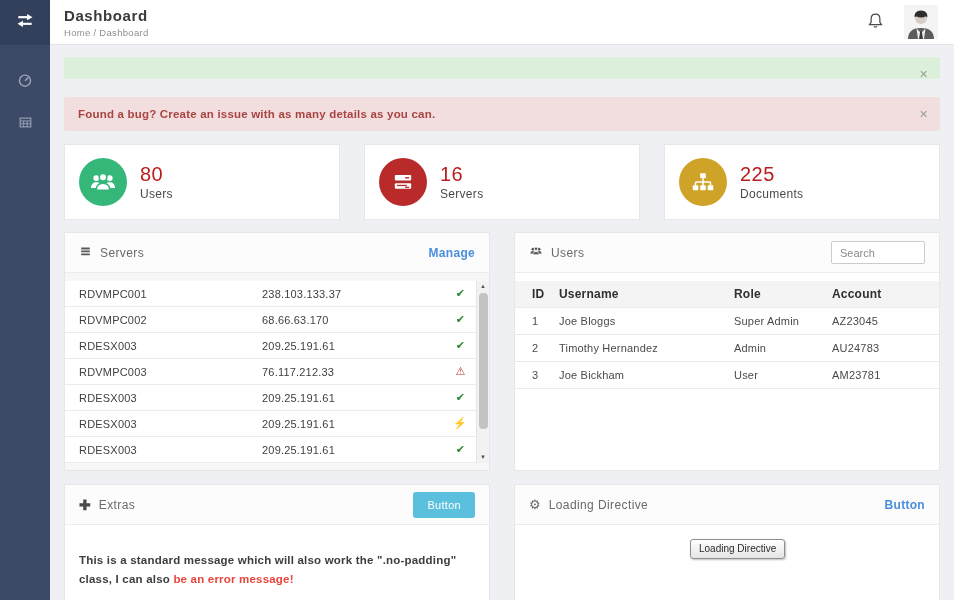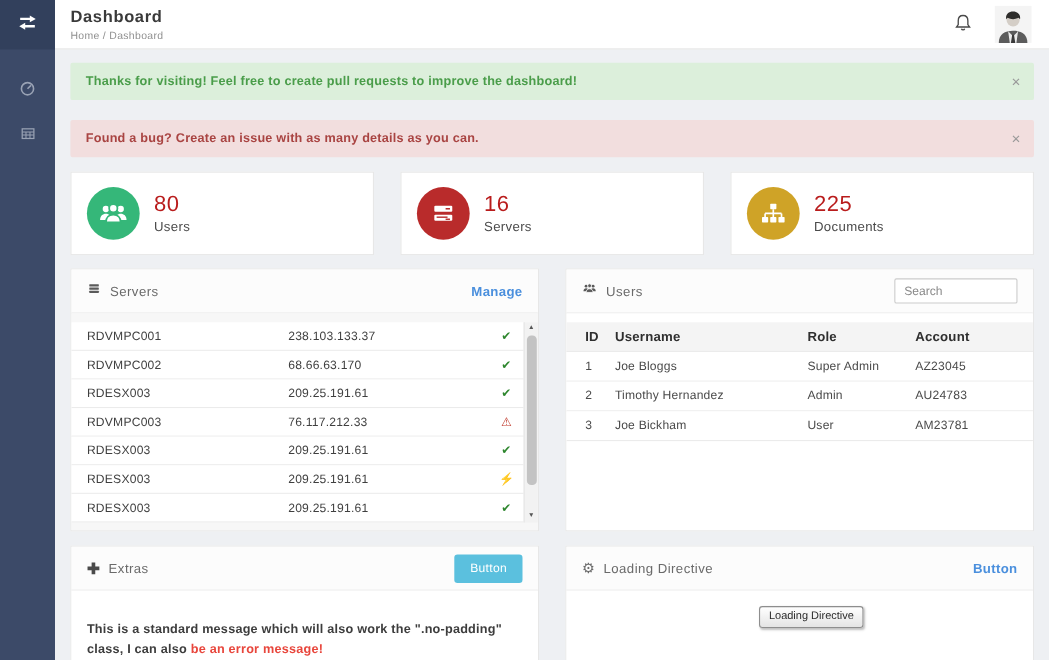--- a/index.html
+++ b/index.html
@@ -56,21 +56,21 @@
 
   
   .users-body { background:#fff; }
   .utable { position:absolute; left:0; top:8px; right:0; }
   .urow { display:flex; align-items:center; height:27px; border-bottom:1px solid #ebebeb; font-size:11px; color:#4a4a4a; padding-left:17px; letter-spacing:.2px; background:#fff; }
   .urow.head { background:#f4f4f4; font-size:12px; font-weight:bold; color:#2f2f2f; }
   .u-id { width:27px; }
   .u-name { width:175px; }
   .u-role { width:98px; }
   .u-acct { flex:1; }
-  .search-input { margin-left:auto; width:112px; height:23px; border:1px solid #ccc; border-radius:2px; font-size:11px; padding:0 8px; color:#444; font-family:"Liberation Sans", sans-serif; outline:none; }
+  .search-input { margin-left:auto; width:94px; height:23px; border:1px solid #ccc; border-radius:2px; font-size:11px; padding:0 8px; color:#444; font-family:"Liberation Sans", sans-serif; outline:none; }
   .search-input::placeholder { color:#8a8a8a; }
 
   
   .btn-info { margin-left:auto; background:#5bc0de; color:#fff; font-size:11px; letter-spacing:.3px; border:none; border-radius:3px; padding:7px 14px; cursor:pointer; font-family:"Liberation Sans", sans-serif; }
   .extras-body { padding:26px 14px 0 14px; font-size:11.5px; color:#3d3d3d; font-weight:bold; line-height:1.65; letter-spacing:.2px; background:#fff; height:90px; }
   .err-text { color:#e8463c; }
 
   
   .loading-body { background:#fff; height:90px; }
   .tooltip-box { display:inline-block; margin:14px 0 0 175px; font-size:10px; color:#2b2b2b; padding:3px 8px 4px 8px; border:1px solid #8e8e8e; border-radius:3px; background:linear-gradient(#ffffff,#e4e4e4); box-shadow:1px 1px 2px rgba(0,0,0,.25); }
@@ -131,21 +131,20 @@
       <path d="M4 34 c0 -8 5.5 -11 13 -11 s13 3 13 11 z" fill="#5c5c5c"></path>
       <path d="M12.5 23.5 l4.5 4.5 4.5 -4.5 -1.5 10.5 h-6 z" fill="#ececec"></path>
       <path d="M16.2 26.5 h1.6 l1.2 7.5 h-4 z" fill="#3a3a3a"></path>
     </svg>
   </div>
 </div>
 
 <div class="content">
 
   <div class="alert alert-success">
-    <span>Thanks for visiting! Feel free to create pull requests to improve the dashboard!</span>
     <span class="alert-close">×</span>
   </div>
   <div class="alert alert-danger">
     <span>Found a bug? Create an issue with as many details as you can.</span>
     <span class="alert-close">×</span>
   </div>
 
   <div class="cards-row">
 
     <div class="stat-card">

